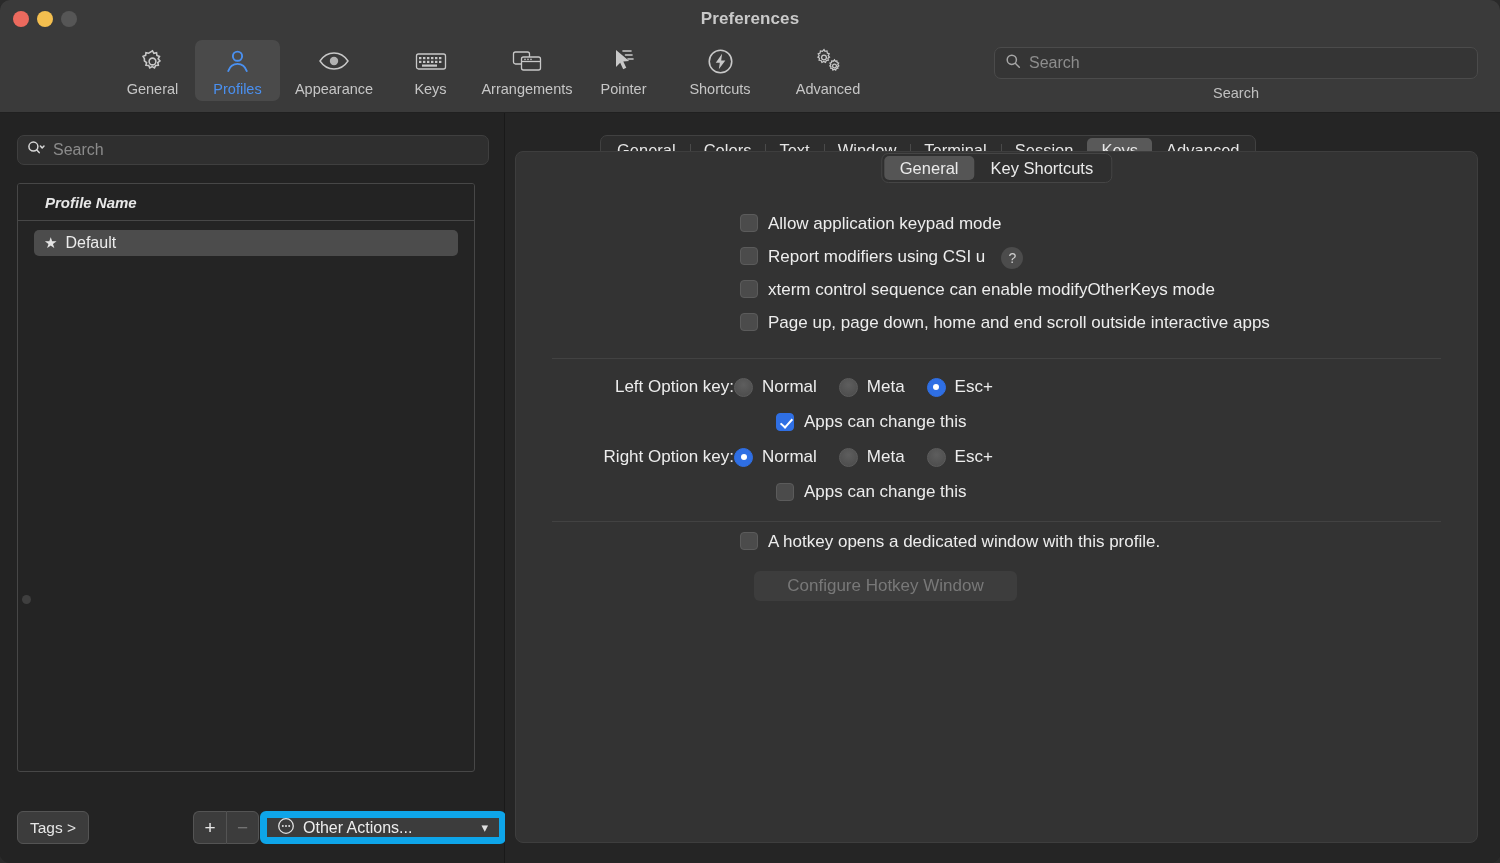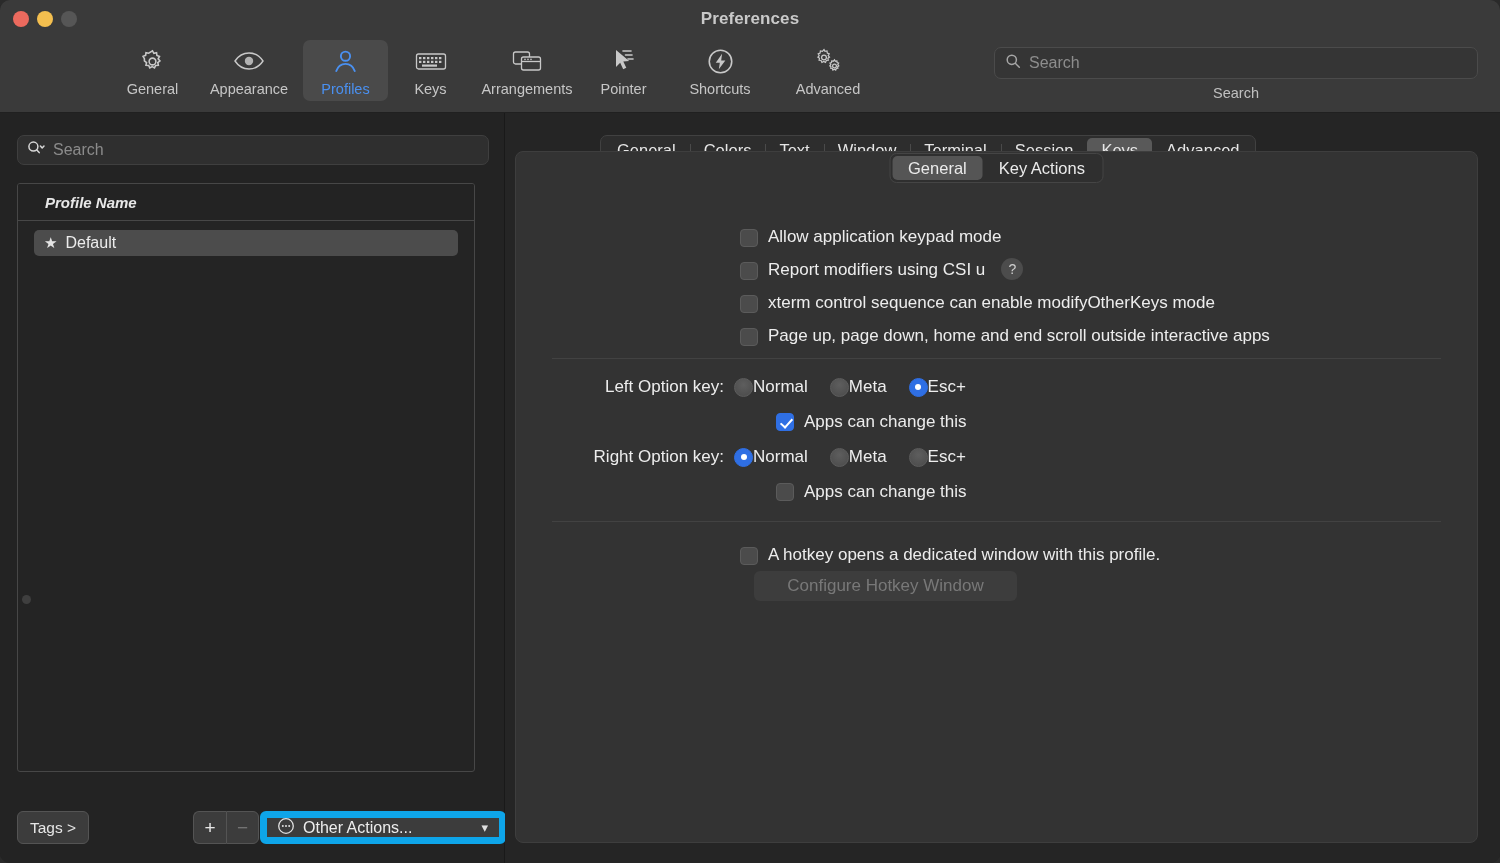--- a/index.html
+++ b/index.html
@@ -243,21 +243,21 @@
   .subtab + .subtab::before {
     content: ""; position: absolute; left: 0; top: 5px; bottom: 5px;
     width: 1px; background: #4a4a4a;
   }
   .subtab.selected { background: #555555; }
   .subtab.selected::before, .subtab.selected + .subtab::before { background: transparent; }
 
   .form { position: absolute; left: 0; top: 62px; width: 100%; }
 
   .check-row {
-    display: flex; align-items: flex-end; gap: 10px;
+    display: flex; align-items: flex-start; gap: 10px;
     margin-left: 224px;
     height: 33px;
   }
   .cb {
     width: 18px; height: 18px; border-radius: 4px;
     background: #4b4b4b;
     border: 1px solid #5b5b5b;
     flex: none;
     position: relative;
   }
@@ -290,24 +290,23 @@
   }
 
   .opt-row {
     display: flex; align-items: center;
     height: 36px;
   }
   .opt-label {
     width: 218px;
     text-align: right;
     font-size: 17px; color: #ededed;
-    padding-right: 10px;
   }
   .radio-item {
-    display: flex; align-items: center; 
+    display: flex; align-items: center; gap: 9px;
     margin-right: 22px;
   }
   .rb {
     width: 19px; height: 19px; border-radius: 50%;
     background: radial-gradient(circle at 50% 35%, #5e5e5e, #4a4a4a);
     border: 1px solid #5d5d5d;
     flex: none;
     position: relative;
   }
   .rb.on {
@@ -350,38 +349,38 @@
       <div class="tb-item">
         <div class="tb-icon">
           <svg width="27" height="27" viewBox="0 0 24 24" fill="none" stroke="#c8c8c8" stroke-width="1.4">
             <circle cx="12" cy="12" r="3"></circle>
             <path d="M12 2.6l1.2 2.1 2.4-.5.3 2.4 2.3.9-1.2 2.1 1.6 1.8-1.9 1.5.5 2.4-2.4.2-1 2.2-2.1-1.2-2.1 1.2-1-2.2-2.4-.2.5-2.4-1.9-1.5L4.8 9.5 3.6 7.4l2.3-.9.3-2.4 2.4.5z"></path>
           </svg>
         </div>
         <div class="tb-label">General</div>
       </div>
 
+      <div class="tb-item selected">
+        <div class="tb-icon">
+          <svg width="27" height="27" viewBox="0 0 24 24" fill="none" stroke="#4a90f0" stroke-width="1.7" stroke-linecap="round">
+            <circle cx="12" cy="7.3" r="4.1"></circle>
+            <path d="M3.8 20.5c1.4-4.2 4.6-6.4 8.2-6.4s6.8 2.2 8.2 6.4"></path>
+          </svg>
+        </div>
+        <div class="tb-label">Profiles</div>
+      </div>
+
       <div class="tb-item wide">
         <div class="tb-icon">
           <svg width="32" height="24" viewBox="0 0 32 20" fill="none" stroke="#c8c8c8" stroke-width="1.4">
             <path d="M2 10c4-6 9-8 14-8s10 2 14 8c-4 6-9 8-14 8S6 16 2 10z"></path>
             <circle cx="16" cy="10" r="4.2" fill="#c8c8c8" stroke="none" opacity=".85"></circle>
           </svg>
         </div>
         <div class="tb-label">Appearance</div>
-      </div>
-
-      <div class="tb-item selected">
-        <div class="tb-icon">
-          <svg width="27" height="27" viewBox="0 0 24 24" fill="none" stroke="#4a90f0" stroke-width="1.7" stroke-linecap="round">
-            <circle cx="12" cy="7.3" r="4.1"></circle>
-            <path d="M3.8 20.5c1.4-4.2 4.6-6.4 8.2-6.4s6.8 2.2 8.2 6.4"></path>
-          </svg>
-        </div>
-        <div class="tb-label">Profiles</div>
       </div>
 
       <div class="tb-item">
         <div class="tb-icon">
           <svg width="32" height="23" viewBox="0 0 32 23" fill="none" stroke="#c8c8c8" stroke-width="1.3">
             <rect x="1.5" y="4" width="29" height="15" rx="2"></rect>
             <g fill="#c8c8c8" stroke="none">
               <rect x="4" y="7" width="2.4" height="2.2"></rect>
                 <rect x="8" y="7" width="2.4" height="2.2"></rect>
               <rect x="12" y="7" width="2.4" height="2.2"></rect>
@@ -530,21 +529,21 @@
         <div class="tab">Terminal</div>
         <div class="tab">Session</div>
         <div class="tab selected">Keys</div>
         <div class="tab">Advanced</div>
       </div>
 
       <div class="panel">
 
         <div class="subtabs">
           <div class="subtab selected">General</div>
-          <div class="subtab">Key Actions</div>
+          <div class="subtab">Key Shortcuts</div>
         </div>
 
         <div class="form">
 
           <div class="check-row">
             <div class="cb"></div>
             <div class="lbl">Allow application keypad mode</div>
           </div>
 
           <div class="check-row">

